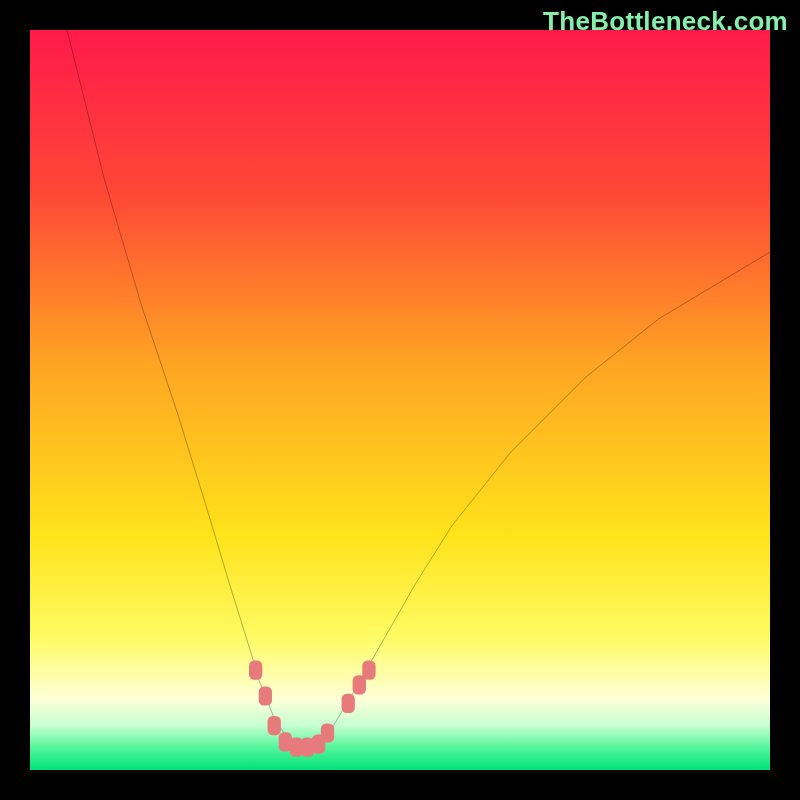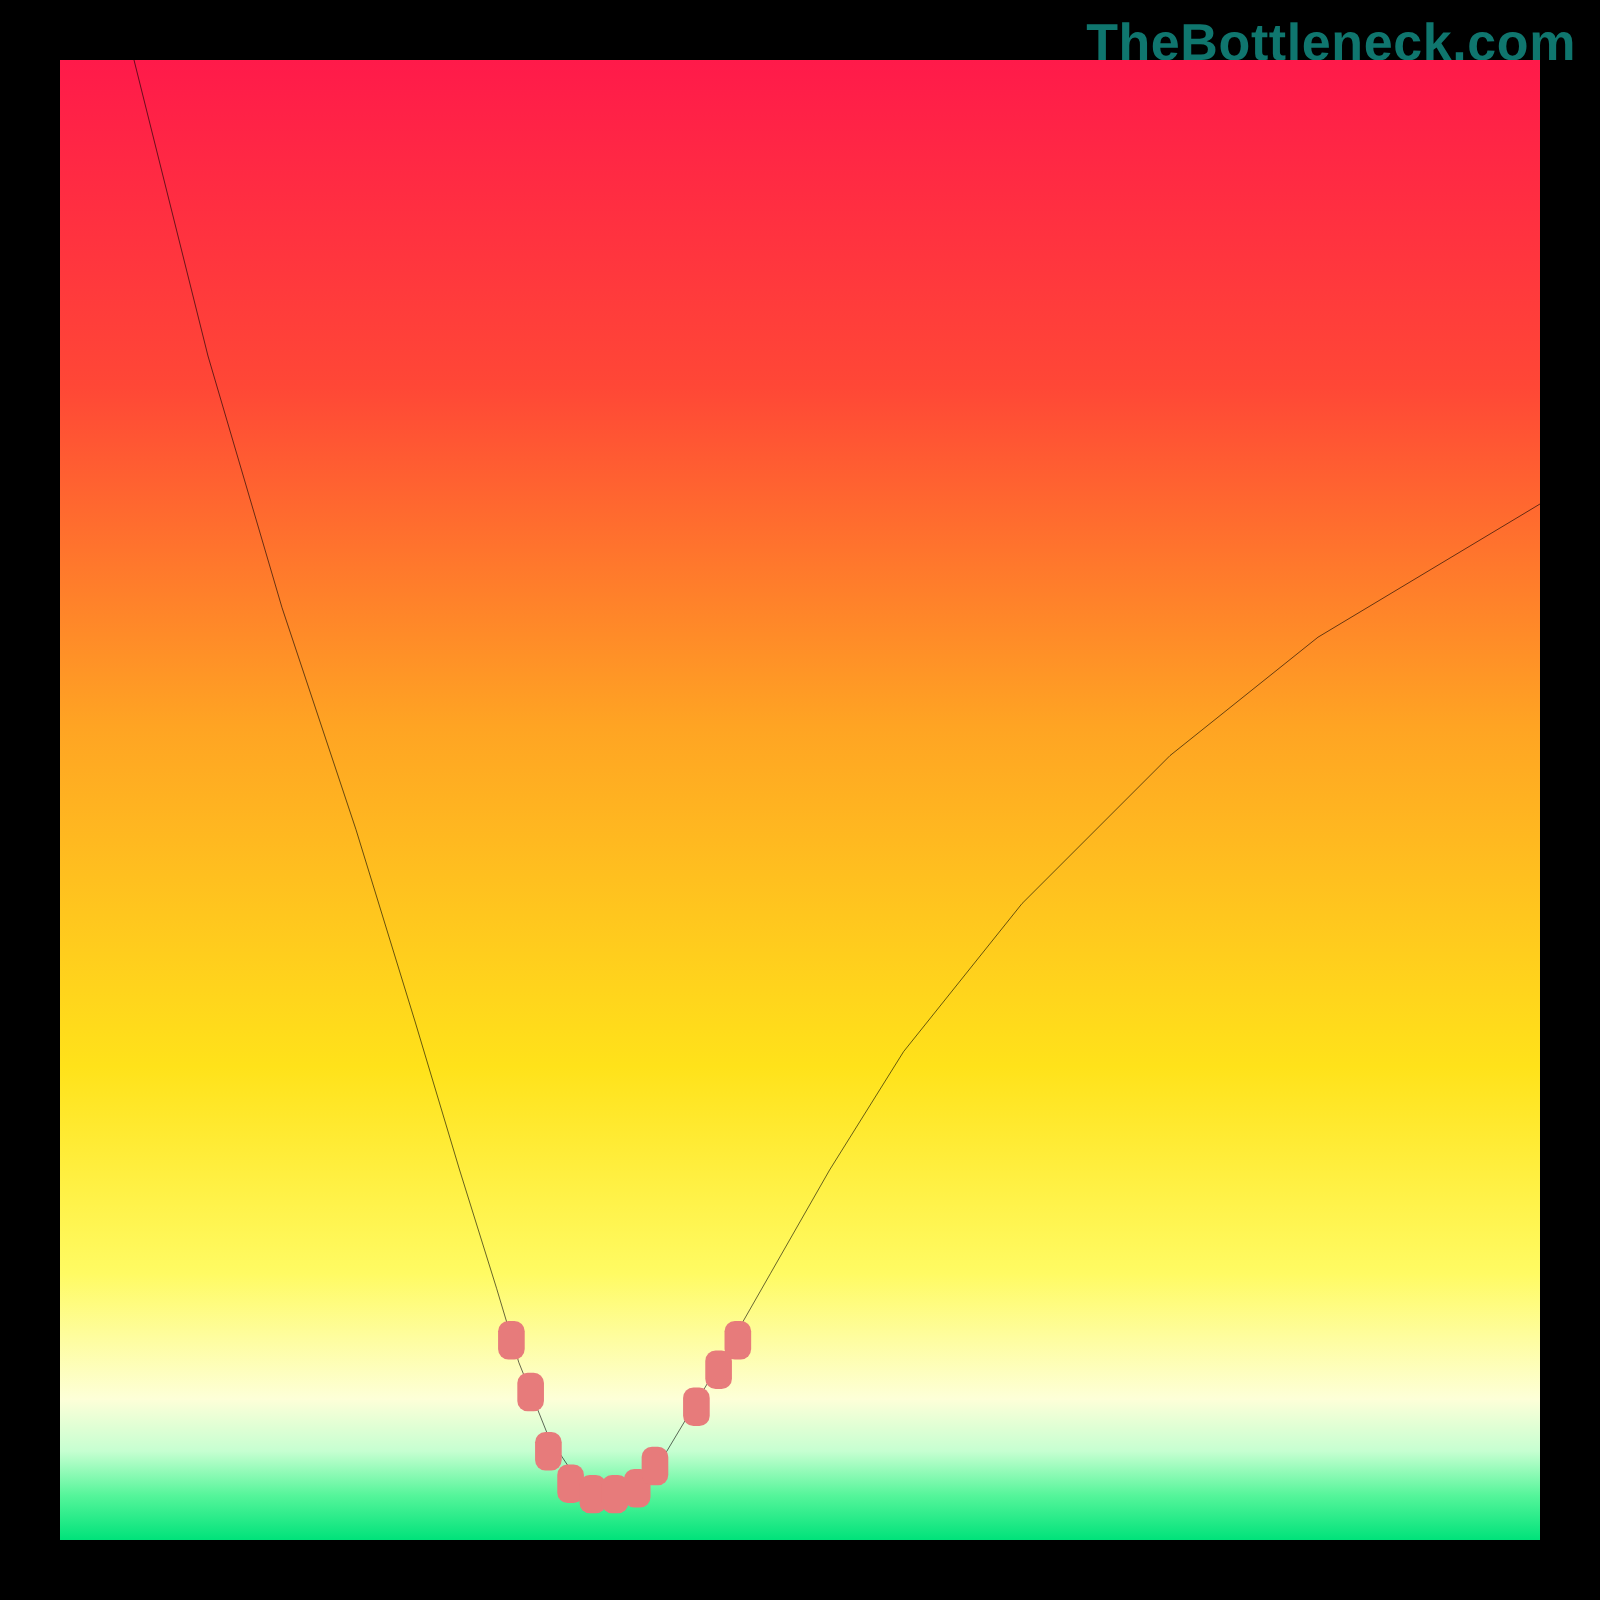--- a/index.html
+++ b/index.html
@@ -2,21 +2,21 @@
 <html><head>
 <meta charset="utf-8">
 <style>
   html,body{margin:0;padding:0}
   body{width:800px;height:800px;background:#000;position:relative;overflow:hidden}
   .watermark{
     position:absolute;
     top:6px;
     right:12px;
     font:26px Arial,Helvetica,sans-serif;
-    color:#0f766e;
+    color:#86efac;
     letter-spacing:.3px;
     font-weight:600;
   }
   .plot{
     position:absolute;
     left:30px;top:30px;
     width:740px;height:740px;
     display:block;
   }
 </style>

